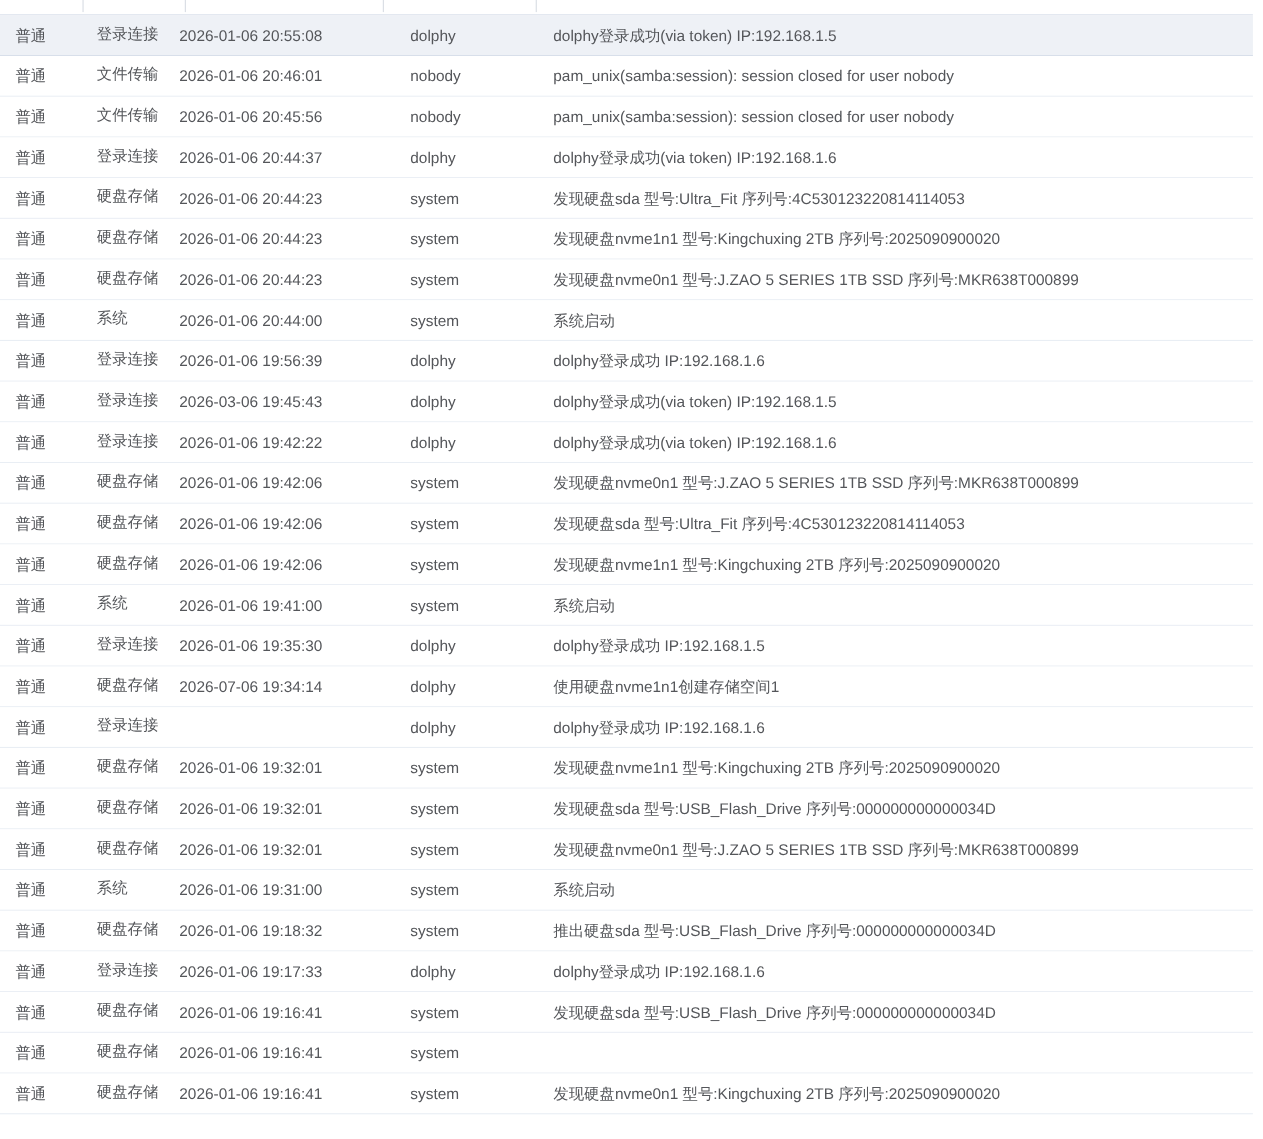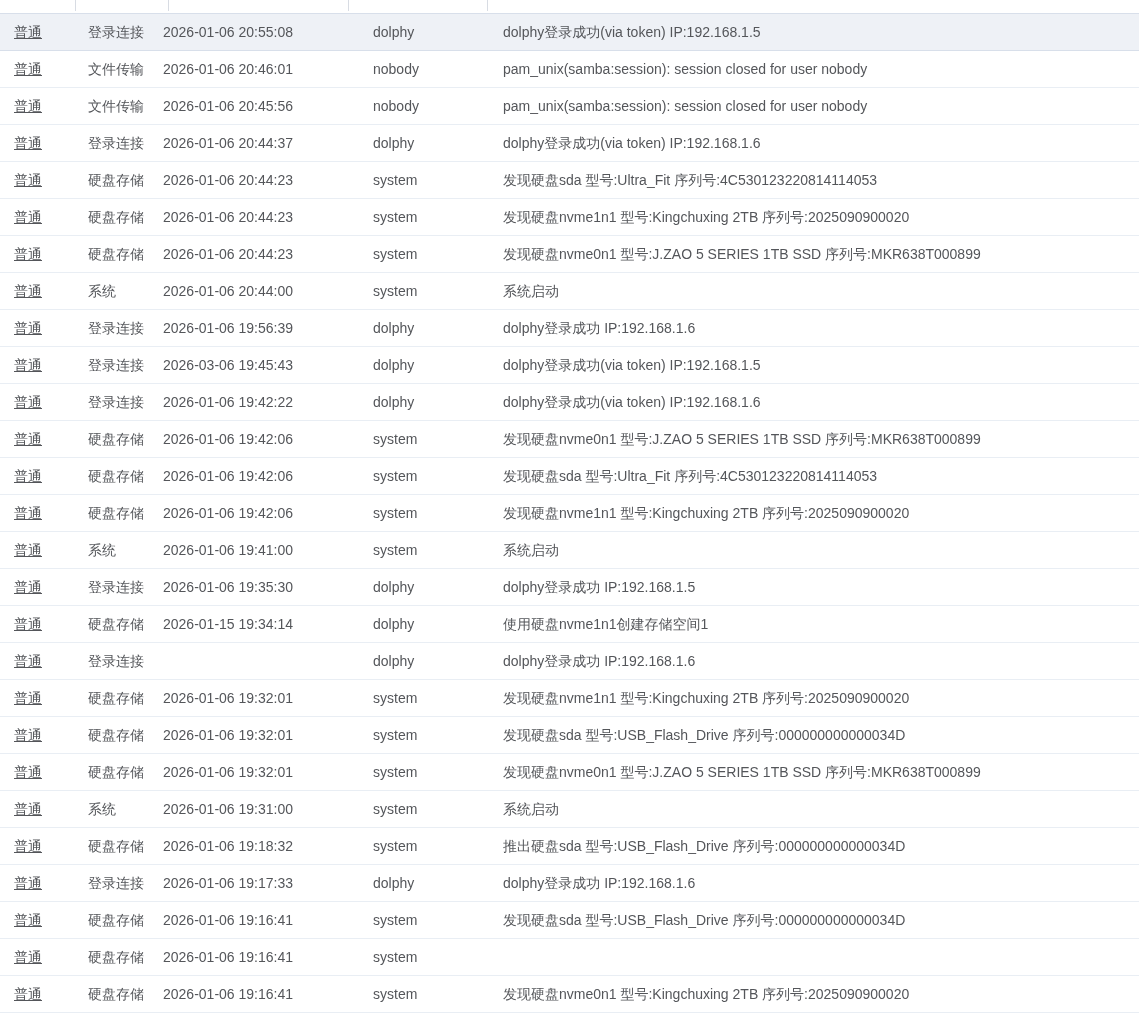--- a/index.html
+++ b/index.html
@@ -57,22 +57,22 @@
     border-bottom-color:var(--selected-row-border);
   }
   .cell{
     position:absolute;
     top:0;
     height:36px;
     line-height:36px;
     white-space:nowrap;
     overflow:hidden;
   }
-  .cell.level{left:14px;width:60px;text-decoration:underline;}
-  .cell.type{left:88px;width:78px;}
+  .cell.level{left:14px;width:60px;}
+  .cell.type{left:88px;width:78px;font-family:Liberation Serif, serif;}
   .cell.time{left:163px;width:165px;}
   .cell.user{left:373px;width:102px;}
   .cell.message{left:503px;right:10px;}
 </style>
 </head>
 <body>
 
 <div class="screen">
   <div class="header-remnant">
     <div class="header-sep s1"></div>
@@ -189,21 +189,21 @@
       <div class="row">
         <span class="cell level">普通</span>
         <span class="cell type">登录连接</span>
         <span class="cell time">2026-01-06 19:35:30</span>
         <span class="cell user">dolphy</span>
         <span class="cell message">dolphy登录成功 IP:192.168.1.5</span>
       </div>
       <div class="row">
         <span class="cell level">普通</span>
         <span class="cell type">硬盘存储</span>
-        <span class="cell time">2026-01-15 19:34:14</span>
+        <span class="cell time">2026-07-06 19:34:14</span>
         <span class="cell user">dolphy</span>
         <span class="cell message">使用硬盘nvme1n1创建存储空间1</span>
       </div>
       <div class="row">
         <span class="cell level">普通</span>
         <span class="cell type">登录连接</span>
         <span class="cell user">dolphy</span>
         <span class="cell message">dolphy登录成功 IP:192.168.1.6</span>
       </div>
       <div class="row">

